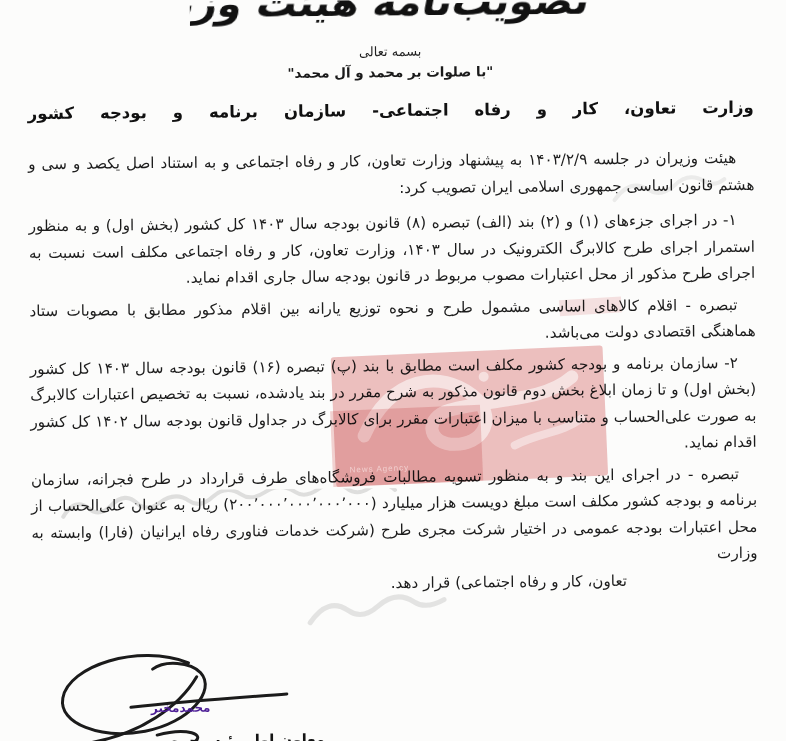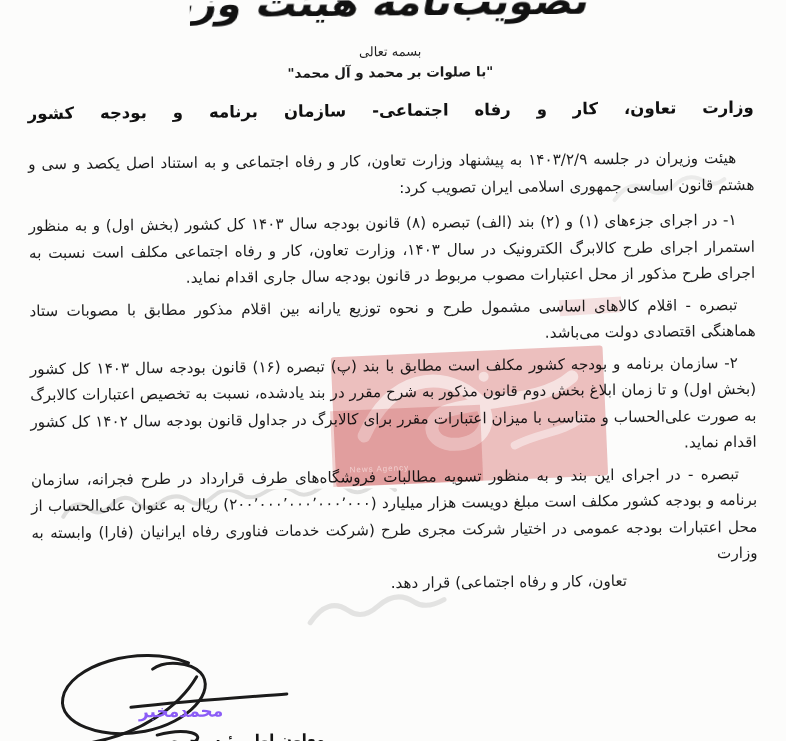--- a/index.html
+++ b/index.html
@@ -81,22 +81,22 @@
     font-family:"Liberation Sans",sans-serif;
     font-size:8px;color:rgba(255,255,255,0.9);
     letter-spacing:1px;
   }
   .wm-swirl{position:absolute;inset:0;}
   
   .gw{position:absolute;pointer-events:none;opacity:0.9;}
   
   .sig-svg{position:absolute;top:645px;left:36px;}
   .sig-name{
-    position:absolute;top:699px;left:136px;
-    font-size:17px;font-weight:bold;color:#8b5cf6;
+    position:absolute;top:699px;left:148px;
+    font-size:12px;font-weight:bold;color:#4c1d95;
     letter-spacing:-0.5px;
     direction:rtl;
   }
   .sig-title{
     position:absolute;top:730px;left:148px;
     font-size:15px;font-weight:bold;color:#141414;
     direction:rtl;white-space:nowrap;
   }
 </style>
 </head>

